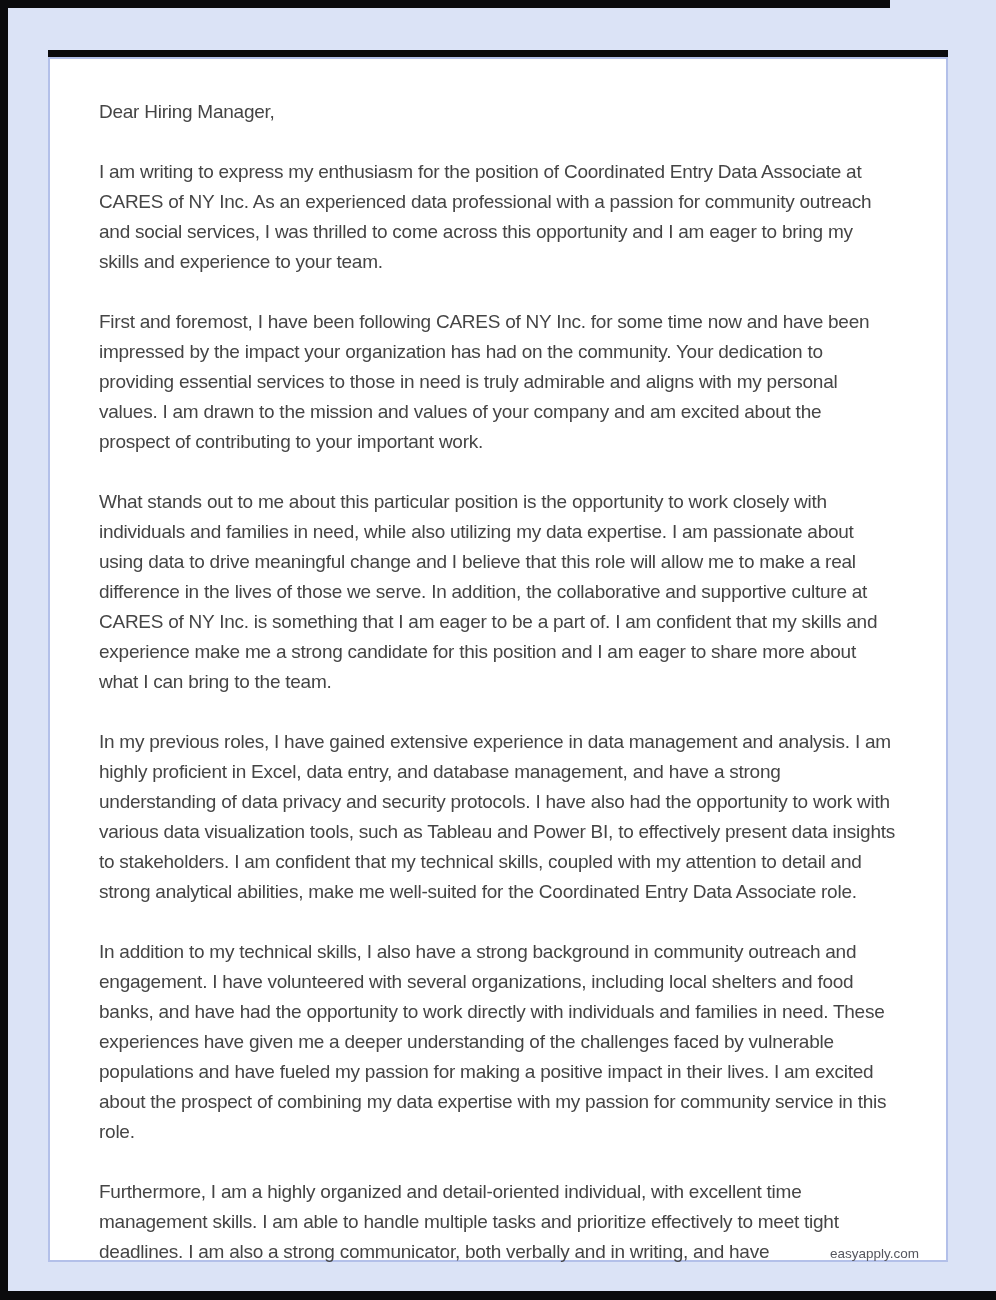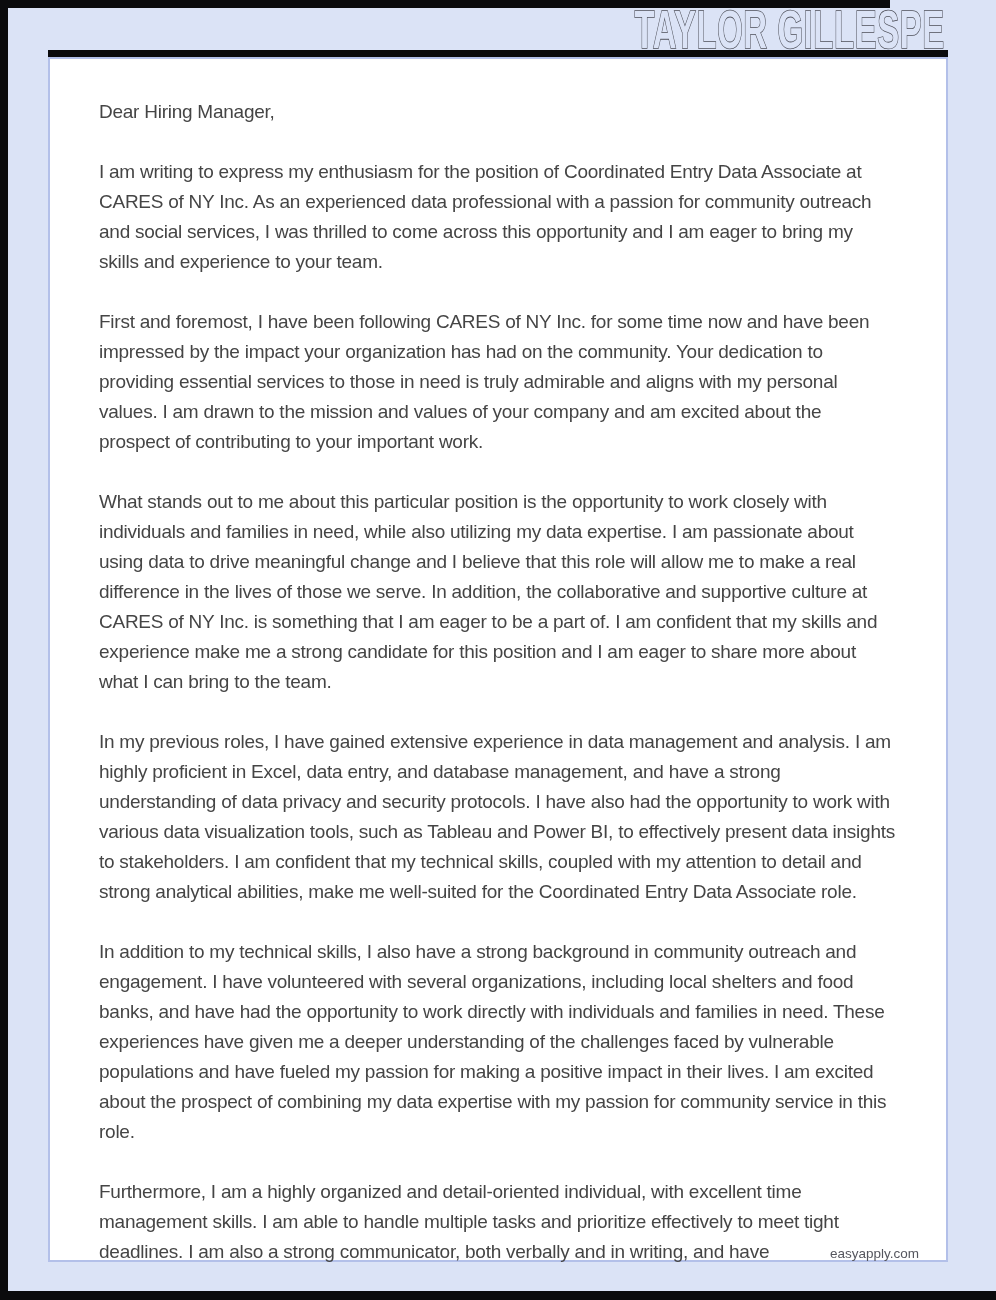--- a/index.html
+++ b/index.html
@@ -82,27 +82,20 @@
   }
 </style>
 </head>
 <body>
 
 <div class="canvas">
 
   <div class="frame frame-top"></div>
   <div class="frame frame-left"></div>
 
-  <div class="header">
-    <svg width="330" height="52" viewBox="0 0 330 52">
-      <g transform="scale(0.62 1)">
-        <text class="name-text" x="532" y="42" text-anchor="end">TAYLOR GILLESPE</text>
-      </g>
-    </svg>
-  </div>
 
   <div class="header-rule"></div>
 
   <div class="page">
     <div class="letter-body">
       <p class="salutation">Dear Hiring Manager,</p>
       <div>
           <p>I am writing to express my enthusiasm for the position of Coordinated Entry Data Associate at CARES of NY Inc. As an experienced data professional with a passion for community outreach and social services, I was thrilled to come across this opportunity and I am eager to bring my skills and experience to your team.</p>
           <p>First and foremost, I have been following CARES of NY Inc. for some time now and have been impressed by the impact your organization has had on the community. Your dedication to providing essential services to those in need is truly admirable and aligns with my personal values. I am drawn to the mission and values of your company and am excited about the prospect of contributing to your important work.</p>
           <p>What stands out to me about this particular position is the opportunity to work closely with individuals and families in need, while also utilizing my data expertise. I am passionate about using data to drive meaningful change and I believe that this role will allow me to make a real difference in the lives of those we serve. In addition, the collaborative and supportive culture at CARES of NY Inc. is something that I am eager to be a part of. I am confident that my skills and experience make me a strong candidate for this position and I am eager to share more about what I can bring to the team.</p>

